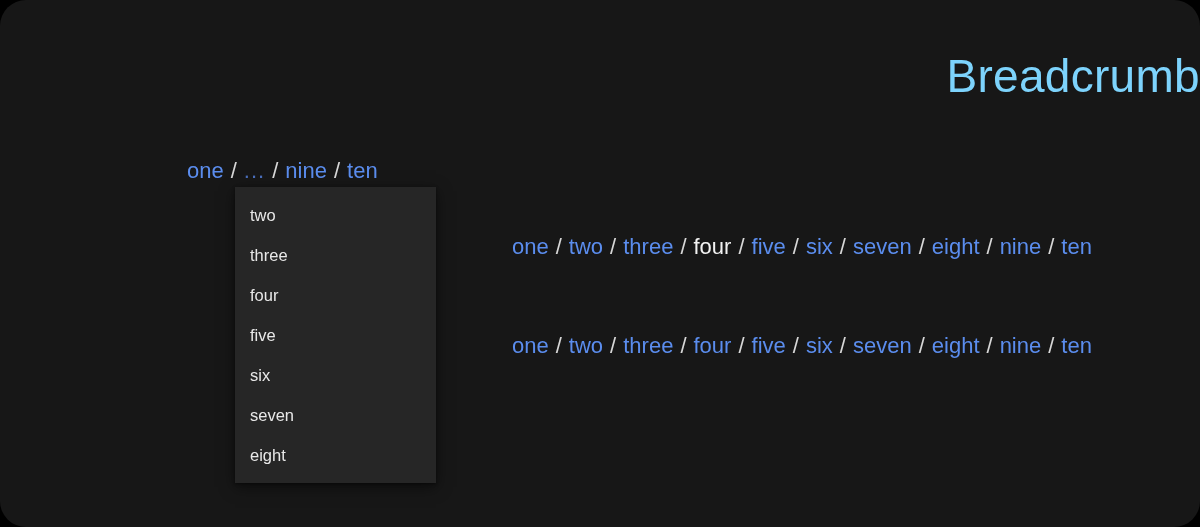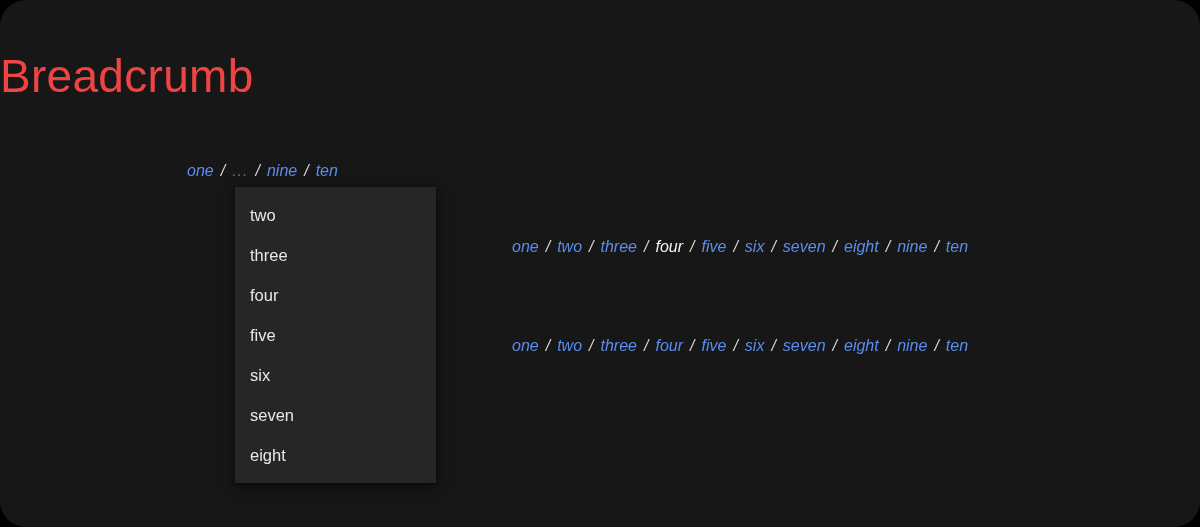--- a/index.html
+++ b/index.html
@@ -22,34 +22,33 @@
     height: 527px;
     background: #171717;
     border-radius: 26px;
     overflow: hidden;
   }
   .page-title {
     position: absolute;
     left: 0;
     top: 47px;
     width: 1200px;
-    text-align: left;
+    text-align: right;
     font-size: 46px;
     font-weight: 300;
-    color: #ef4444;
+    color: #7dd3fc;
     letter-spacing: 0.3px;
     line-height: 58px;
   }
 
   
   .crumbs {
-    font-size: 16px;
+    font-size: 22px;
     line-height: 30px;
     color: #f0f0f0;
-    font-style: italic;
   }
   .crumb {
     color: #5b8dee;
     white-space: nowrap;
   }
   .crumb.current {
     color: #f2f2f2;
   }
   .sep {
     color: #d8d8d8;

